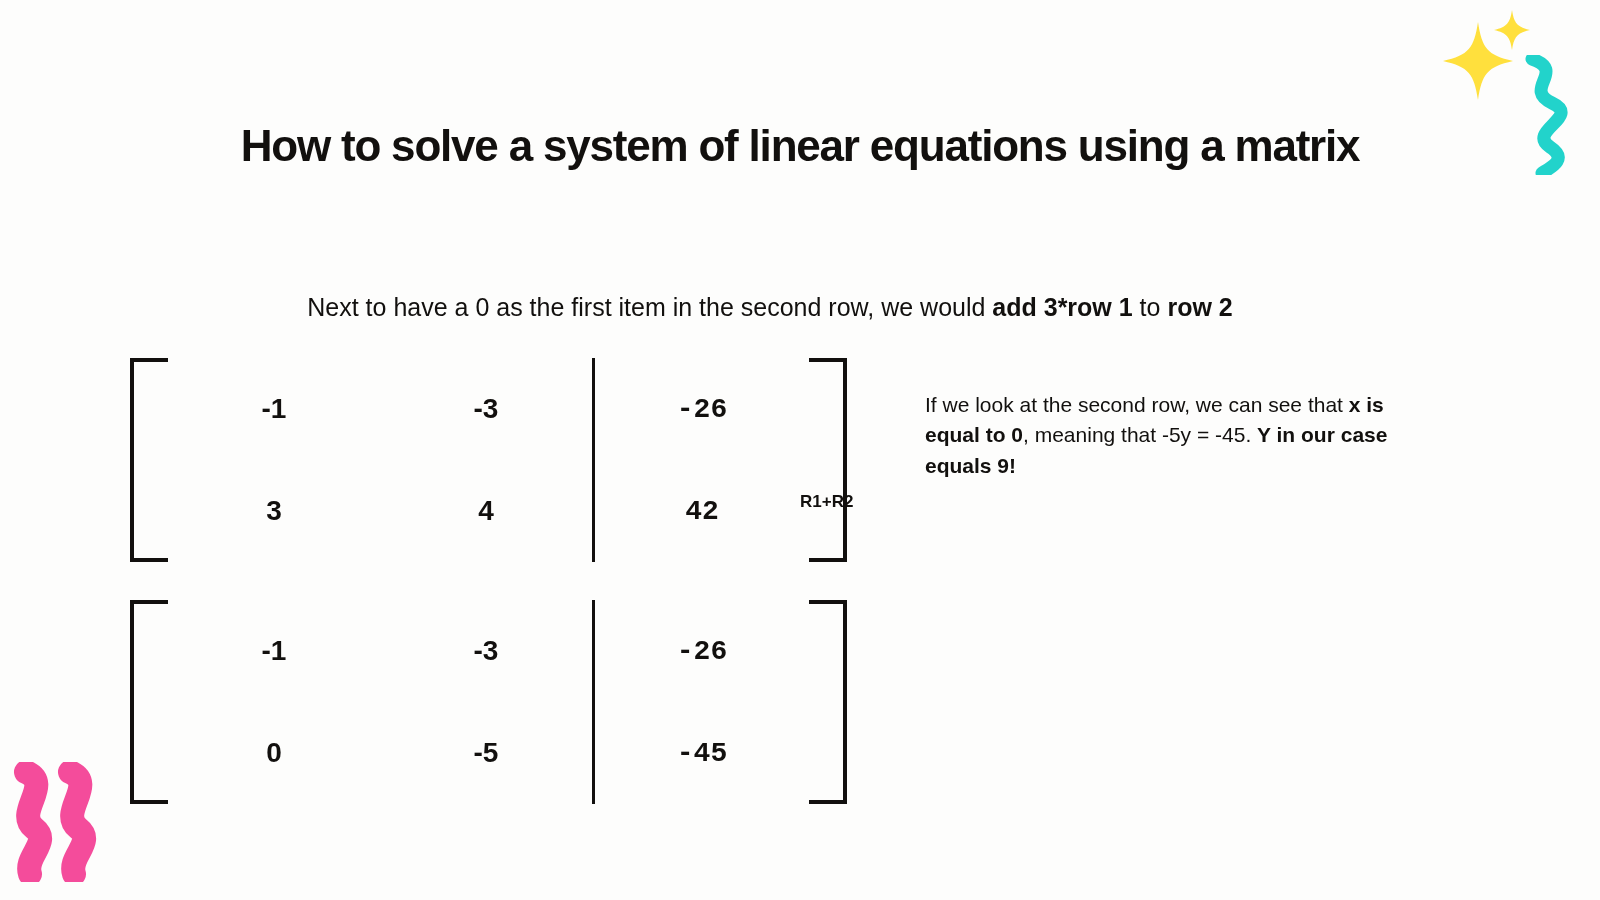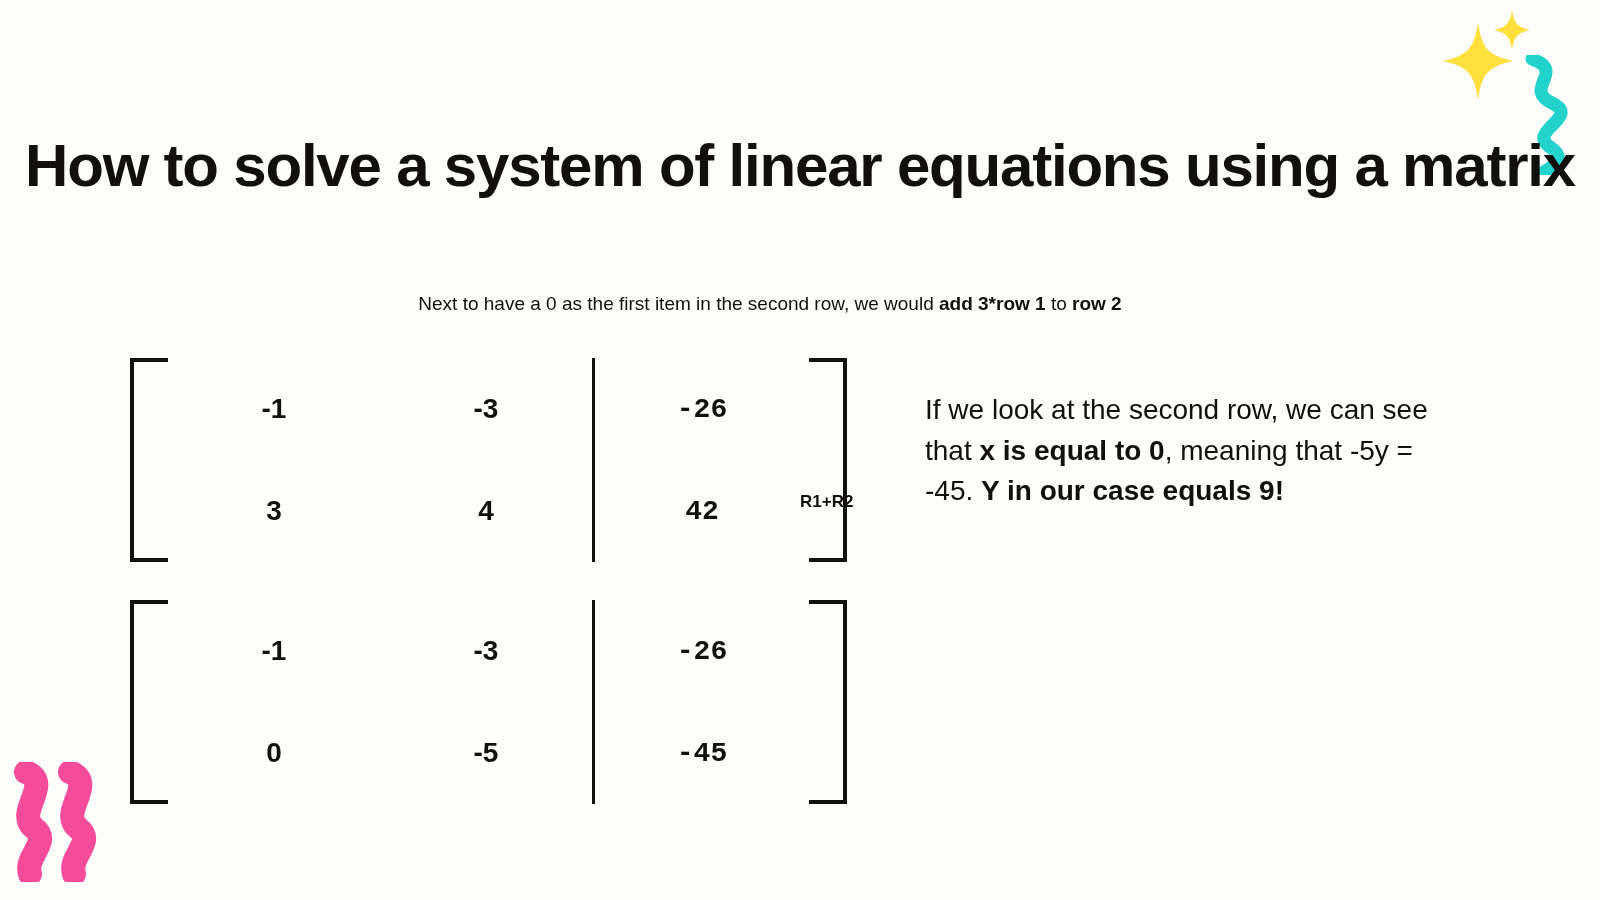--- a/index.html
+++ b/index.html
@@ -34,34 +34,34 @@
     left: 8px; top: 762px;
     width: 110px; height: 120px;
   }
 
   
   .title {
     position: absolute;
     left: 0; top: 92px;
     width: 1600px;
     text-align: center;
-    font-size: 60px;
+    font-size: 44px;
     font-weight: 700;
     line-height: 1.12;
     letter-spacing: -1.2px;
     color: #12100e;
   }
 
   
   .subtitle {
     position: absolute;
     left: 0; top: 293px;
     width: 1540px;
     text-align: center;
-    font-size: 19px;
+    font-size: 25px;
     font-weight: 400;
     color: #12100e;
   }
   .subtitle b { font-weight: 700; }
 
   
   .matrix-wrap {
     position: absolute;
     display: flex;
     align-items: center;
@@ -112,21 +112,21 @@
     font-weight: 700;
     color: #12100e;
   }
   .row-op-1 { left: 800px; top: 492px; }
 
   
   .right-col {
     position: absolute;
     left: 925px; top: 390px;
     width: 510px;
-    font-size: 28px;
+    font-size: 21px;
     line-height: 1.45;
     color: #12100e;
   }
   .right-col p { margin: 0 0 25px 0; }
   .right-col b { font-weight: 700; }
 </style>
 </head>
 <body>
 
 <svg class="deco deco-sparkle-big" viewBox="0 0 70 78">

